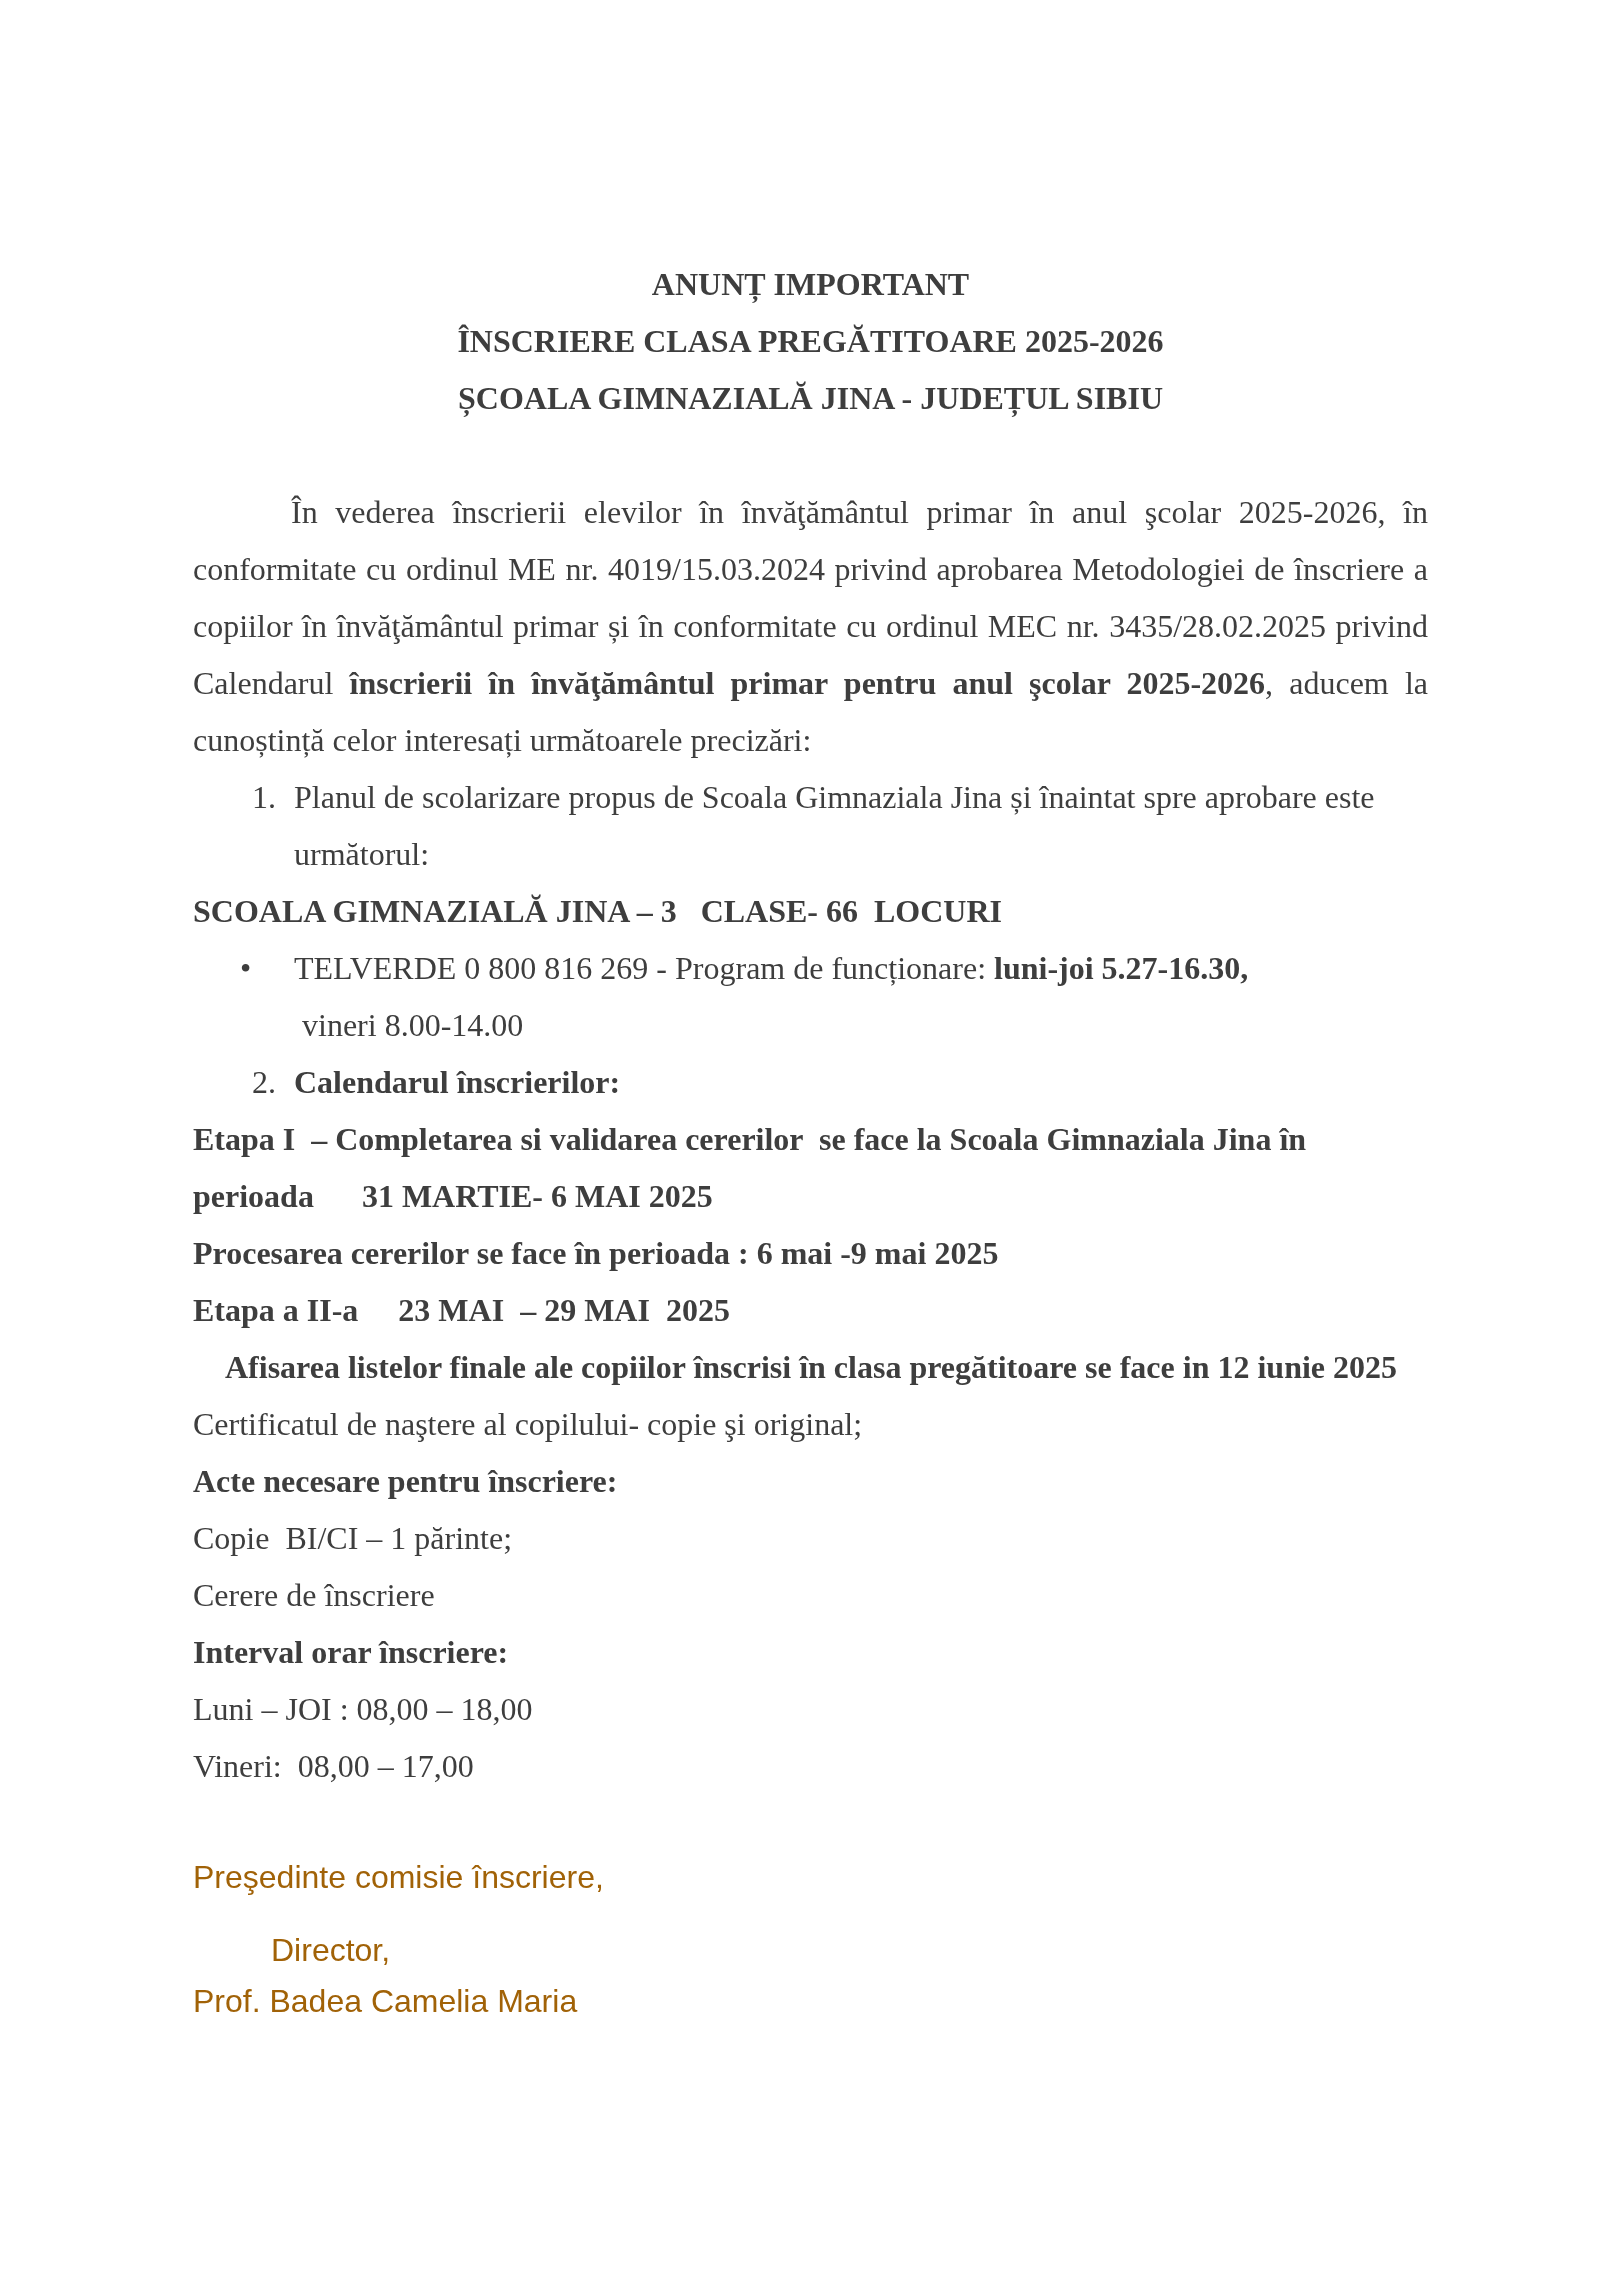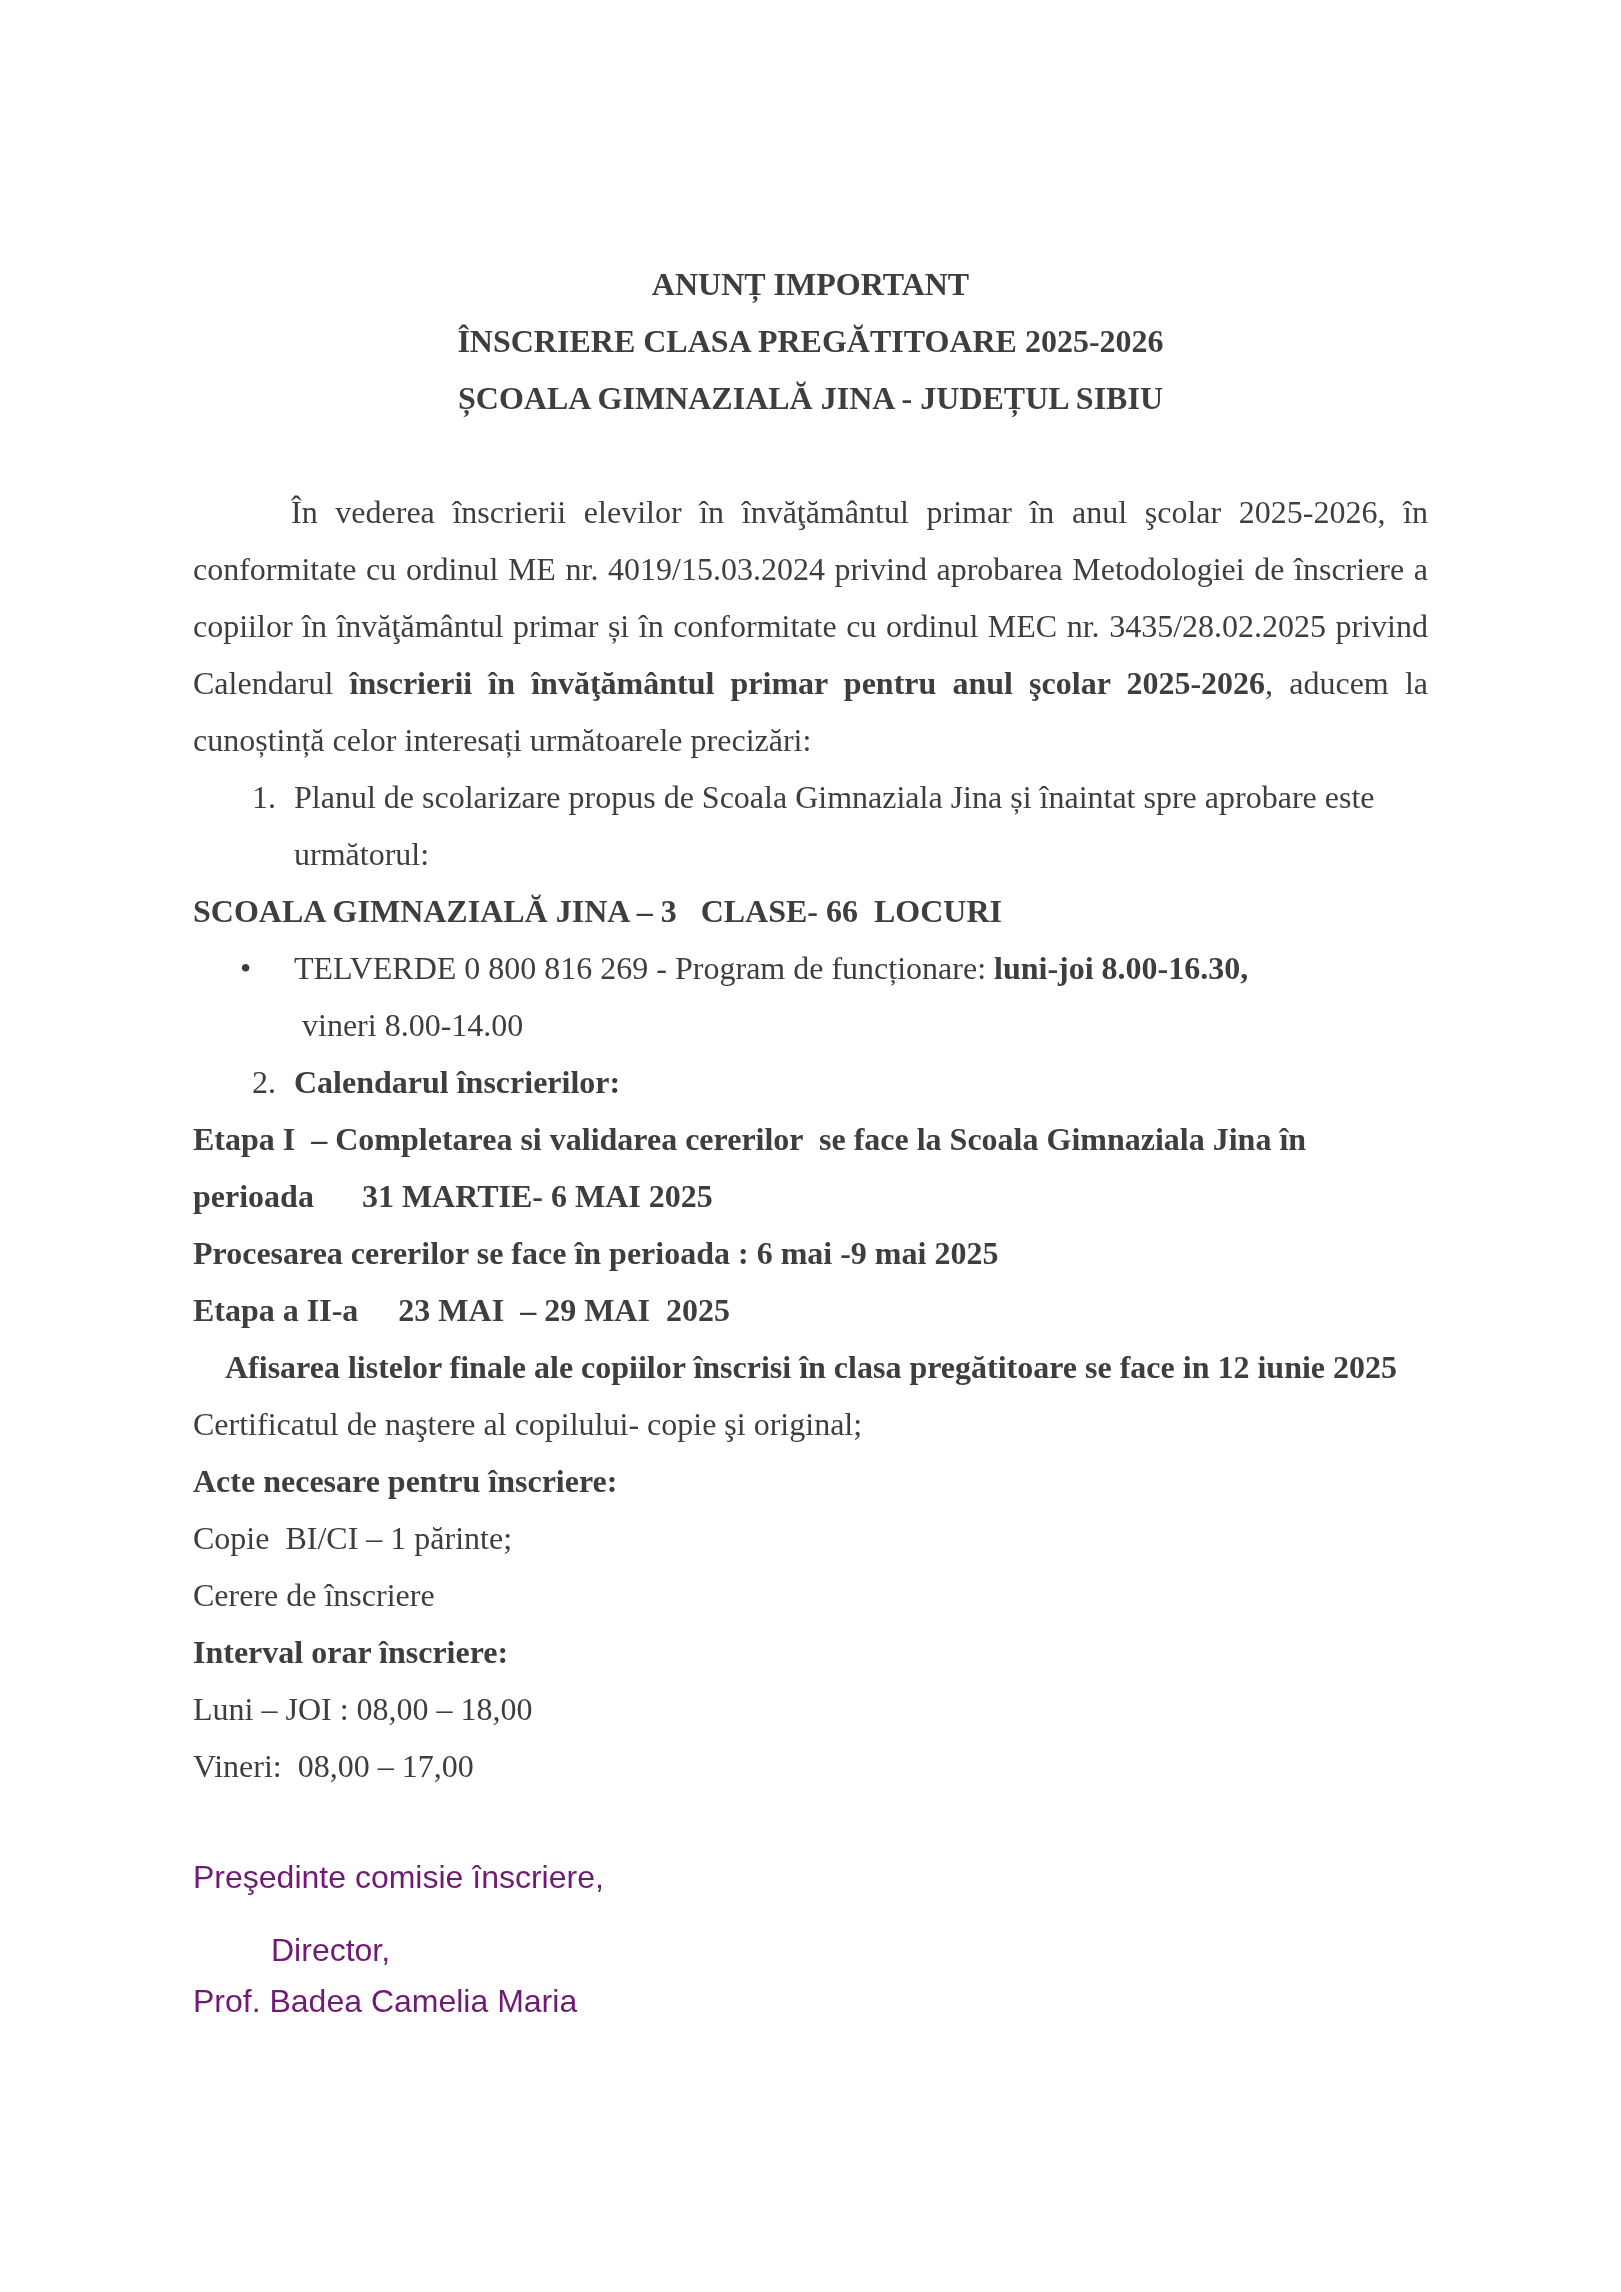--- a/index.html
+++ b/index.html
@@ -45,21 +45,21 @@
   .item-text {
     flex: 1;
     white-space: pre-wrap;
   }
   .line { white-space: pre-wrap; }
   .sig {
     margin-top: 57px;
     font-family: "Liberation Sans", sans-serif;
     font-size: 32px;
     line-height: 51px;
-    color: #701a75;
+    color: #a16207;
   }
   .sig-line { white-space: pre-wrap; }
   .sig-line.indent { padding-left: 78px; margin-top: 22px; }
 </style>
 </head>
 <body>
 
 <div class="page">
   <div class="content">
 
@@ -74,21 +74,21 @@
     <div class="num-item">
       <span class="marker">1.</span>
       <span class="item-text">Planul de scolarizare propus de Scoala Gimnaziala Jina și înaintat spre aprobare este
 următorul:</span>
     </div>
 
     <div class="line bold">SCOALA GIMNAZIALĂ JINA – 3   CLASE- 66  LOCURI</div>
 
     <div class="num-item">
       <span class="marker bullet">•</span>
-      <span class="item-text"><span>TELVERDE 0 800 816 269 - Program de funcționare: </span><span class="b">luni-joi 8.00-16.30,</span><span>
+      <span class="item-text"><span>TELVERDE 0 800 816 269 - Program de funcționare: </span><span class="b">luni-joi 5.27-16.30,</span><span>
  vineri 8.00-14.00</span></span>
     </div>
 
     <div class="num-item">
       <span class="marker">2.</span>
       <span class="item-text bold">Calendarul înscrierilor:</span>
     </div>
 
     <div class="line bold">Etapa I  – Completarea si validarea cererilor  se face la Scoala Gimnaziala Jina în
 perioada      31 MARTIE- 6 MAI 2025</div>

